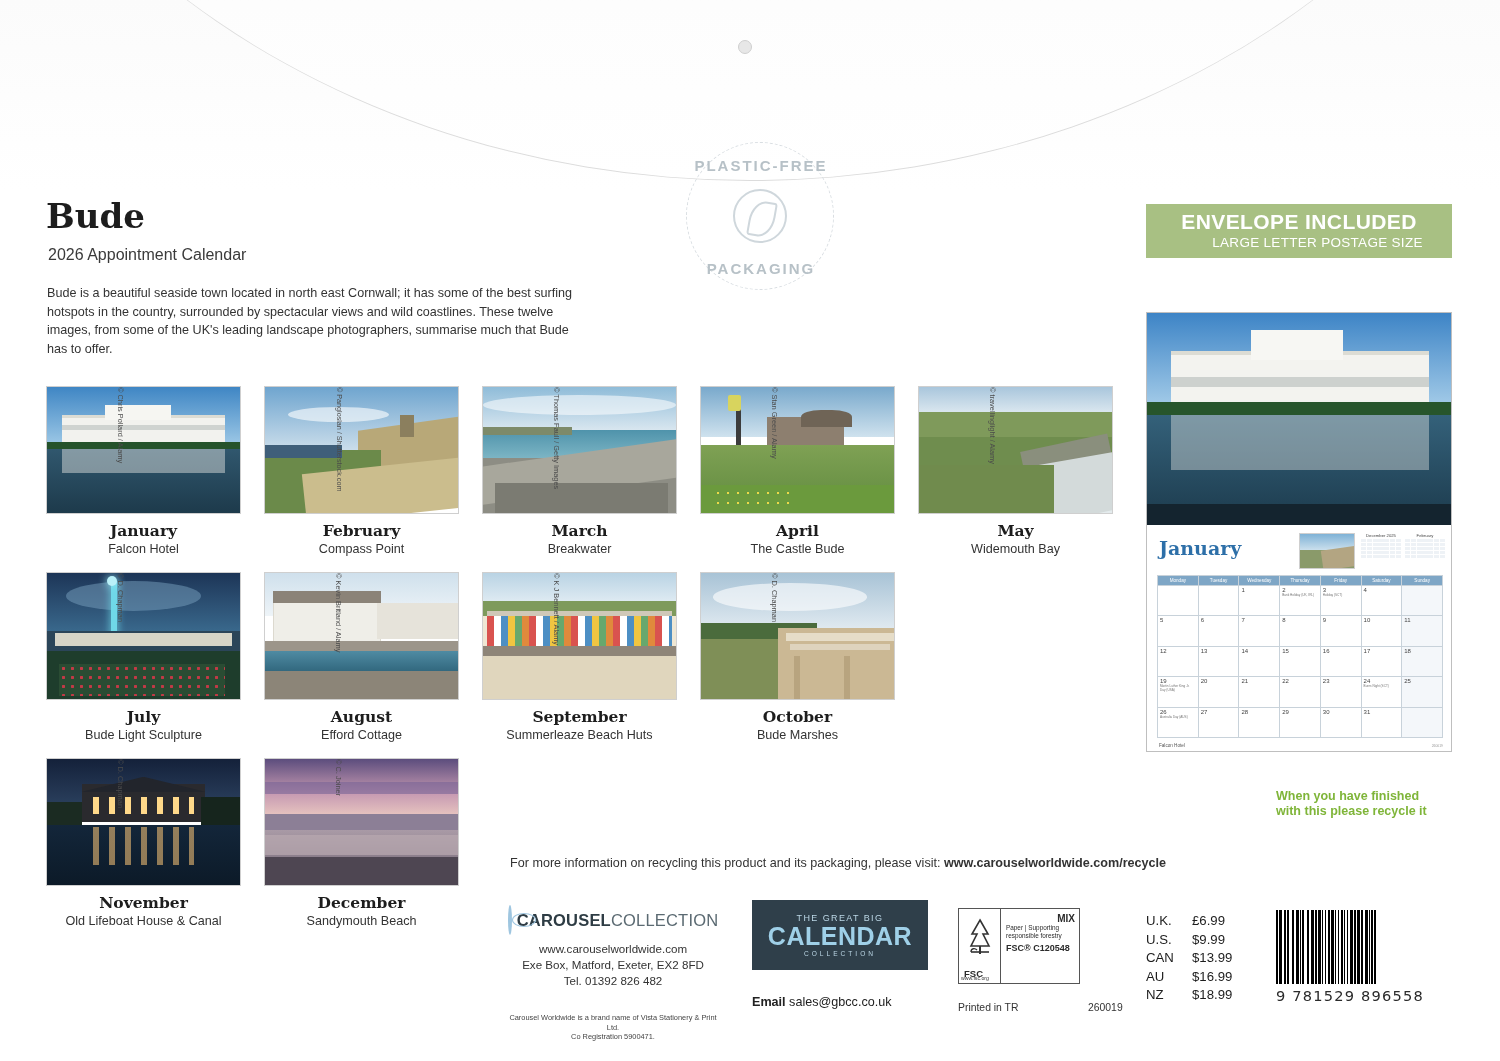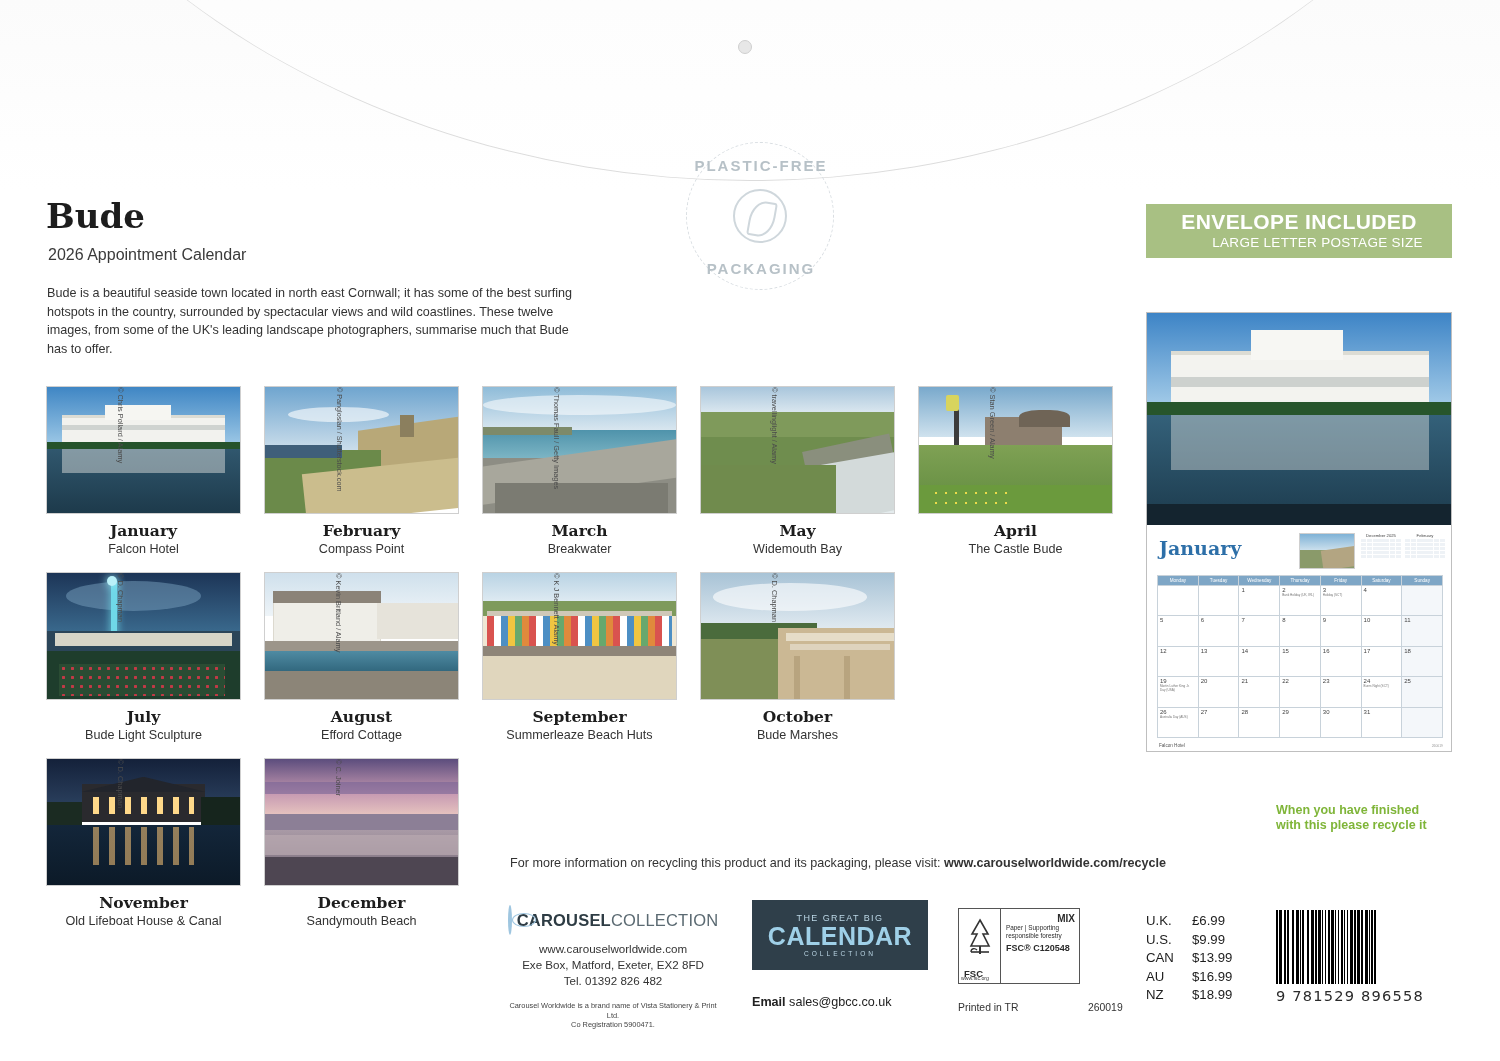--- a/index.html
+++ b/index.html
@@ -189,21 +189,21 @@
   
   .recycle { position: absolute; left: 1232px; top: 786px; z-index: 6; }
   .recycle .row { display: flex; align-items: center; gap: 6px; }
   .recycle .word {
     font-size: 43px; color: #7fb539; font-weight: normal; letter-spacing: -1px;
     font-family: "DejaVu Sans", sans-serif;
   }
   .rsym { width: 46px; height: 46px; }
   .recycle .sub {
     color: #7fb539; font-size: 12.5px; font-weight: bold; line-height: 15px;
-    margin-top: 17px; margin-left: 44px;
+    margin-top: 3px; margin-left: 44px;
   }
 
   
   .info-line {
     position: absolute; left: 510px; top: 856px; font-size: 12.6px; color: #333; z-index: 6;
   }
   .info-line b { font-weight: bold; }
 
   
   .cw { position: absolute; left: 508px; top: 905px; width: 210px; text-align: center; z-index: 6; }
@@ -216,21 +216,21 @@
     content: ""; position: absolute; left: 50%; top: 1px; width: 1.6px; height: 24px;
     background: #9fc6e0; transform: translateX(-50%);
   }
   .cw-globe:after {
     content: ""; position: absolute; left: 2px; top: 50%; width: 22px; height: 12px;
     border: 1.6px solid #9fc6e0; border-radius: 50%; transform: translateY(-50%);
   }
   .cw-name { font-size: 16.5px; color: #5b6a72; letter-spacing: .2px; }
   .cw-name b { color: #2e3c44; font-weight: bold; }
   .cw-lines { font-size: 11.6px; color: #333; line-height: 16px; margin-top: 6px; }
-  .cw-small { font-size: 7.4px; color: #444; line-height: 9.6px; margin-top: 12px; }
+  .cw-small { font-size: 7.4px; color: #444; line-height: 9.6px; margin-top: 24px; }
 
   
   .gbc {
     position: absolute; left: 752px; top: 900px; width: 176px; height: 70px;
     background: #2f3f4a; color: #fff; z-index: 6;
     display: flex; flex-direction: column; align-items: center; justify-content: center;
   }
   .gbc .t1 { font-size: 9px; letter-spacing: 1.4px; color: #bcd7e6; text-align: right; }
   .gbc .t2 { font-size: 25px; font-weight: bold; color: #9fd0e8; letter-spacing: .5px; line-height: 27px; }
   .gbc .t3 { font-size: 6.6px; letter-spacing: 3px; color: #bcd7e6; }
@@ -337,49 +337,49 @@
         </div>
         <div class="credit">© Thomas Faull / Getty Images</div>
       </div>
       <div class="mname">March</div>
       <div class="mdesc">Breakwater</div>
     </div>
 
     <div class="mcell">
       <div class="thumb">
         <div class="sc">
-          <div class="sky" style="height:22%;background:linear-gradient(#a9c6dc,#dfeaf1)"></div>
-          <div style="position:absolute;left:0;top:20%;width:100%;height:24%;background:#7f9a5b"></div>
-          <div style="position:absolute;left:0;top:40%;width:100%;height:22%;background:#6f8d4e"></div>
-          <div style="position:absolute;left:56%;top:44%;width:46%;height:60%;background:#8a8f7d;transform:rotate(-12deg)"></div>
-          <div style="position:absolute;left:62%;top:56%;width:44%;height:48%;background:#dfe7ea;opacity:.85;transform:rotate(-10deg)"></div>
-          <div style="position:absolute;left:0;top:62%;width:70%;height:40%;background:#708b4d"></div>
-        </div>
-        <div class="credit">© travellinglight / Alamy</div>
-      </div>
-      <div class="mname">May</div>
-      <div class="mdesc">Widemouth Bay</div>
-    </div>
-
-    <div class="mcell">
-      <div class="thumb">
-        <div class="sc">
           <div class="sky" style="height:40%;background:linear-gradient(#79a9cc,#cfe2ee)"></div>
           <div style="position:absolute;left:34%;top:24%;width:40%;height:26%;background:#8d7f6f"></div>
           <div style="position:absolute;left:52%;top:18%;width:26%;height:14%;background:#6f6456;border-radius:40% 40% 0 0"></div>
           <div style="position:absolute;left:18%;top:8%;width:5px;height:46%;background:#3c3c3c"></div>
           <div style="position:absolute;left:14%;top:6%;width:13px;height:16px;background:#d8d45e;border-radius:2px"></div>
           <div class="land" style="top:46%;background:linear-gradient(#7fa154,#5f8a3e)"></div>
           <div style="position:absolute;left:0;top:78%;width:100%;height:22%;background:#6b9a3d"></div>
           <div style="position:absolute;left:6%;top:80%;width:40%;height:14%;background:radial-gradient(#ecdb4a 12%,transparent 13%) 0 0/10px 10px"></div>
         </div>
         <div class="credit">© Stan Green / Alamy</div>
       </div>
       <div class="mname">April</div>
       <div class="mdesc">The Castle Bude</div>
+    </div>
+
+    <div class="mcell">
+      <div class="thumb">
+        <div class="sc">
+          <div class="sky" style="height:22%;background:linear-gradient(#a9c6dc,#dfeaf1)"></div>
+          <div style="position:absolute;left:0;top:20%;width:100%;height:24%;background:#7f9a5b"></div>
+          <div style="position:absolute;left:0;top:40%;width:100%;height:22%;background:#6f8d4e"></div>
+          <div style="position:absolute;left:56%;top:44%;width:46%;height:60%;background:#8a8f7d;transform:rotate(-12deg)"></div>
+          <div style="position:absolute;left:62%;top:56%;width:44%;height:48%;background:#dfe7ea;opacity:.85;transform:rotate(-10deg)"></div>
+          <div style="position:absolute;left:0;top:62%;width:70%;height:40%;background:#708b4d"></div>
+        </div>
+        <div class="credit">© travellinglight / Alamy</div>
+      </div>
+      <div class="mname">May</div>
+      <div class="mdesc">Widemouth Bay</div>
     </div>
   </div>
 
   <div class="mrow">
 
 
     <div class="mcell">
       <div class="thumb">
         <div class="sc">
           <div class="sky" style="height:52%;background:linear-gradient(#1d3557,#3d6f93)"></div>

